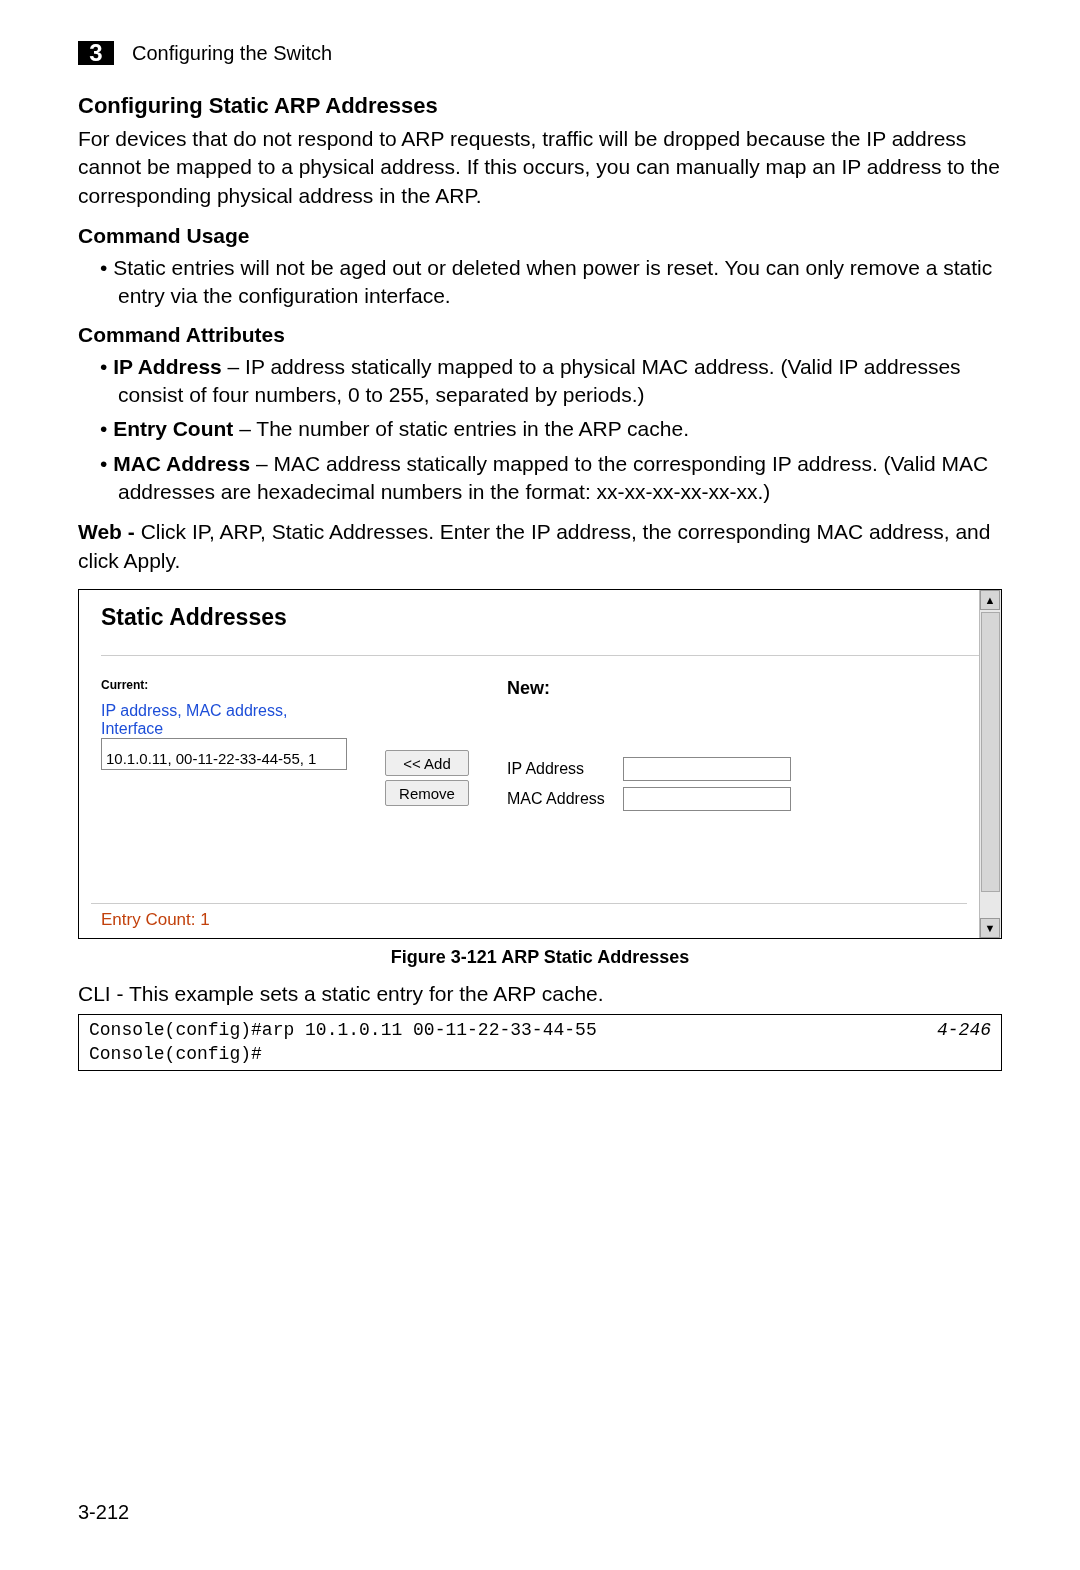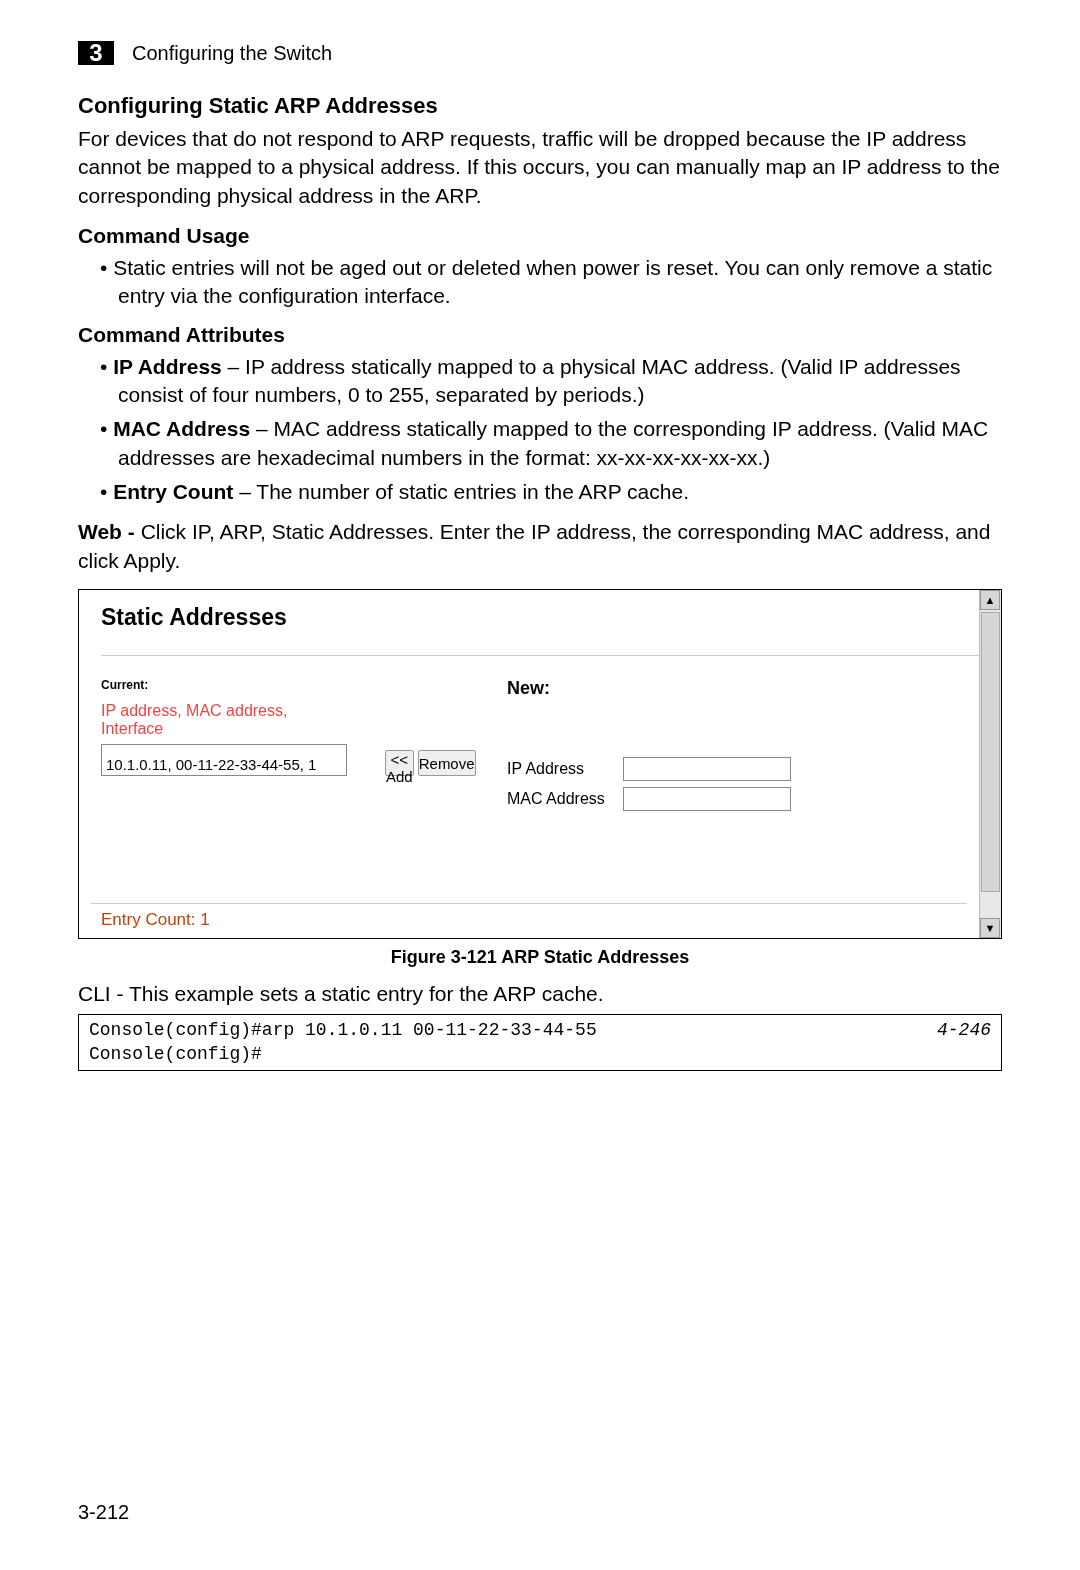--- a/index.html
+++ b/index.html
@@ -87,30 +87,30 @@
       border-top: 1px solid #ccc;
       margin-bottom: 22px;
     }
     .ui-cols {
       display: flex;
       gap: 34px;
       align-items: flex-start;
     }
     .col-current { width: 250px; }
     .col-current .lbl { font-weight: bold; font-size: 12px; margin-bottom: 10px; }
-    .col-current .hint { font-size: 16px; color: #ef4444; margin-bottom: 6px; }
+    .col-current .hint { font-size: 16px; color: #1d4ed8; margin-bottom: 0; }
     .listbox {
       border: 1px solid #888;
       width: 246px;
       height: 32px;
       font-size: 15px;
       padding: 11px 4px;
       background: #fff;
     }
-    .col-btns { width: 88px; margin-top: 72px; display:flex; flex-direction:row; gap:4px;}
+    .col-btns { width: 88px; margin-top: 72px; display:flex; flex-direction:column; gap:4px;}
     .col-btns button {
       width: 84px;
       height: 26px;
       font-size: 15px;
       background: #efefef;
       border: 1px solid #999;
       border-radius: 2px;
       cursor: pointer;
     }
     .col-new { flex: 1; }
@@ -205,22 +205,22 @@
 <p class="body-para">For devices that do not respond to ARP requests, traffic will be dropped because the IP address cannot be mapped to a physical address. If this occurs, you can manually map an IP address to the corresponding physical address in the ARP.</p>
 
 <div class="sub-heading">Command Usage</div>
 <ul class="cmd-list">
   <li>Static entries will not be aged out or deleted when power is reset. You can only remove a static entry via the configuration interface.</li>
 </ul>
 
 <div class="sub-heading">Command Attributes</div>
 <ul class="cmd-list">
   <li><span class="attr-name">IP Address</span><span> – IP address statically mapped to a physical MAC address. (Valid IP addresses consist of four numbers, 0 to 255, separated by periods.)</span></li>
+  <li><span class="attr-name">Entry Count</span><span> – The number of static entries in the ARP cache.</span></li>
   <li><span class="attr-name">MAC Address</span><span> – MAC address statically mapped to the corresponding IP address. (Valid MAC addresses are hexadecimal numbers in the format: xx-xx-xx-xx-xx-xx.)</span></li>
-  <li><span class="attr-name">Entry Count</span><span> – The number of static entries in the ARP cache.</span></li>
 </ul>
 
 <p class="web-line">
   <span class="web-prefix">Web - </span><span>Click IP, ARP, Static Addresses. Enter the IP address, the corresponding MAC address, and click Apply.</span>
 </p>
 
 <div class="ui-panel">
   <div class="ui-inner">
     <div class="ui-title">Static Addresses</div>
     <hr class="ui-hr">

